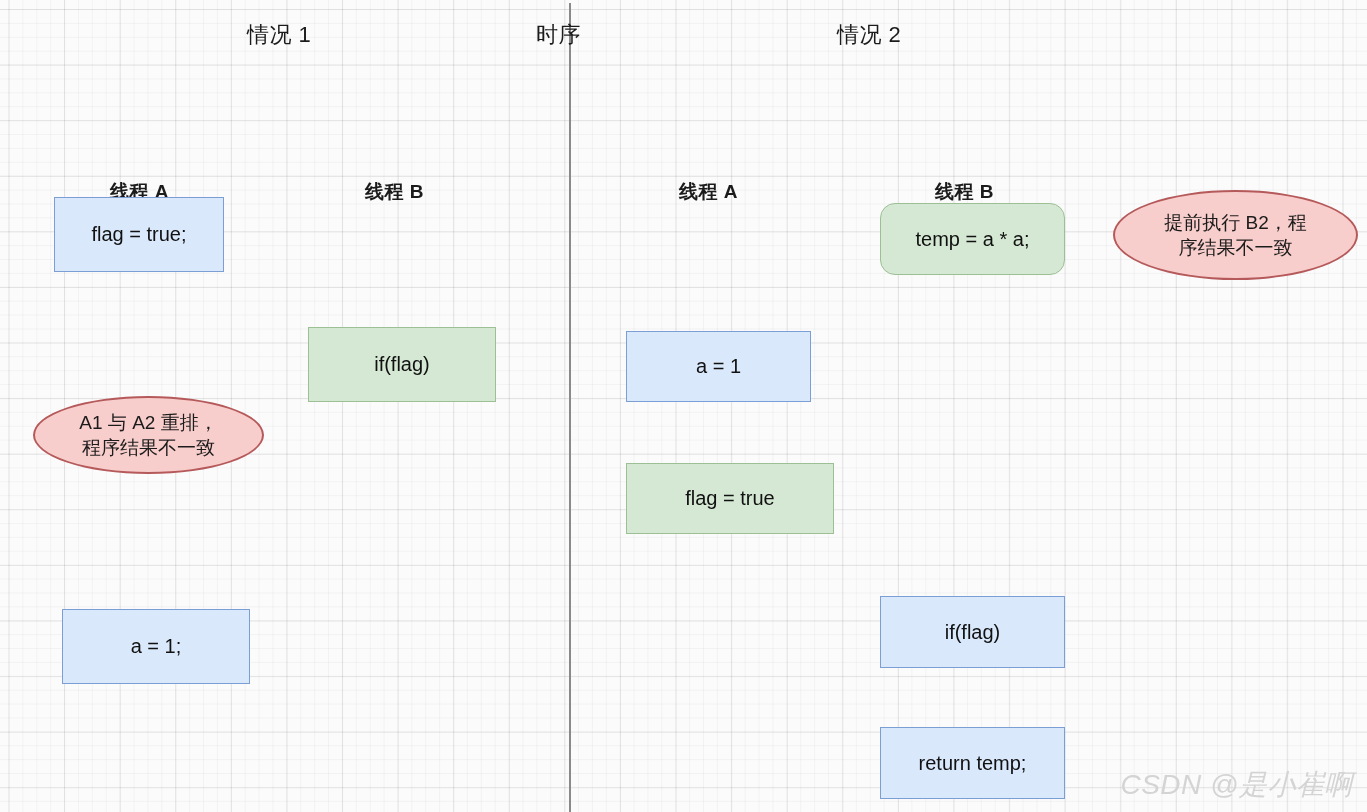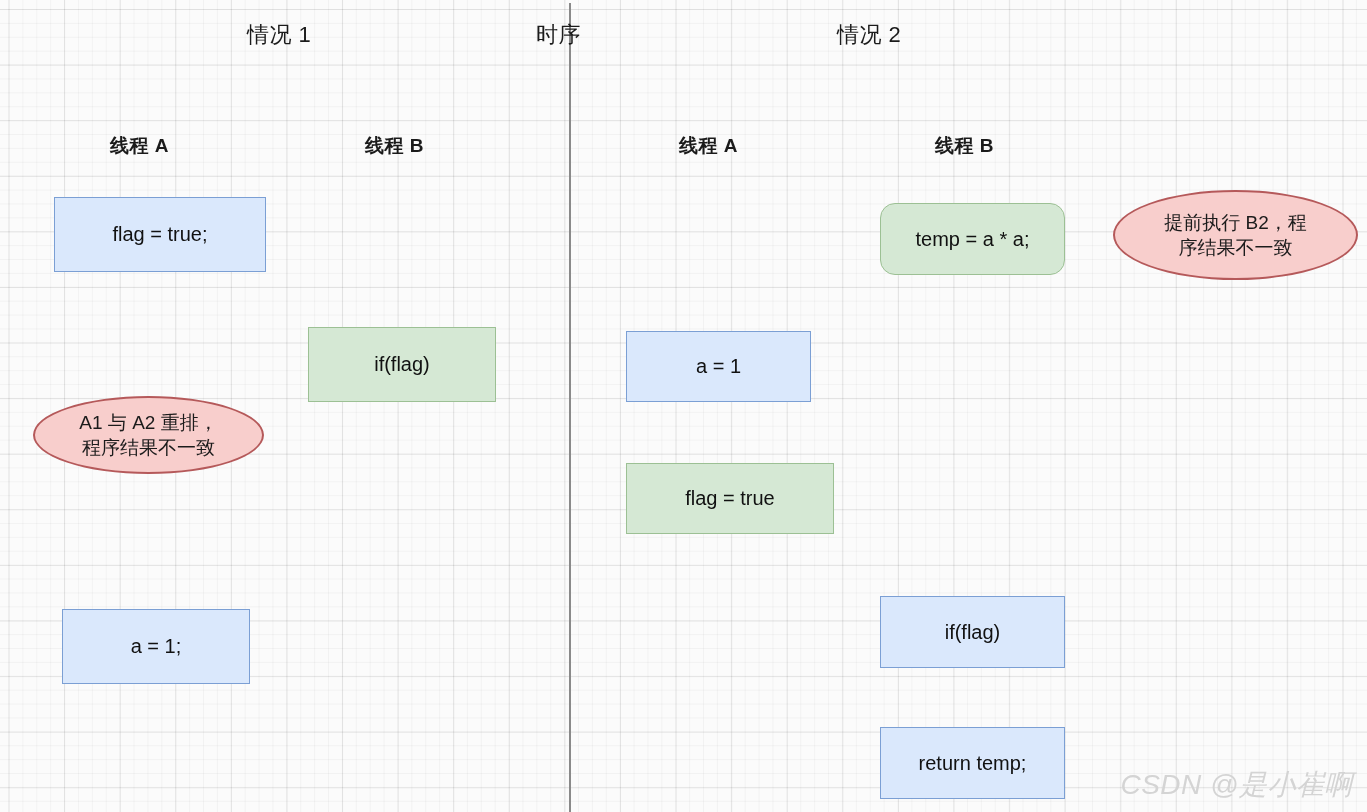--- a/index.html
+++ b/index.html
@@ -41,20 +41,21 @@
     letter-spacing:0.5px;
   }
 
   .collabel{
     position:absolute;
     font-size:19px;
     font-weight:bold;
     color:#1b1b1b;
     white-space:nowrap;
     letter-spacing:0.5px;
+    margin-top:46px;
   }
 
   .box{
     position:absolute;
     box-sizing:border-box;
     display:flex;
     align-items:center;
     justify-content:center;
     font-size:20px;
     color:#111111;
@@ -101,21 +102,21 @@
 
   <div class="hdr" style="left:247px;top:20px;">情况 1</div>
   <div class="hdr" style="left:508px;top:20px;margin-left:28px;">时序</div>
   <div class="hdr" style="left:837px;top:20px;">情况 2</div>
 
   <div class="collabel" style="left:110px;top:133px;">线程 A</div>
   <div class="collabel" style="left:365px;top:133px;">线程 B</div>
   <div class="collabel" style="left:679px;top:133px;">线程 A</div>
   <div class="collabel" style="left:935px;top:133px;">线程 B</div>
 
-  <div class="box blue" style="left:54px;top:197px;width:212px;height:75px;">
+  <div class="box blue" style="left:54px;top:197px;width:170px;height:75px;">
     <span>flag = true;</span>
   </div>
 
   <div class="box blue" style="left:62px;top:609px;width:188px;height:75px;">
     <span>a = 1;</span>
   </div>
 
   <div class="box green" style="left:308px;top:327px;width:188px;height:75px;">
     <span>if(flag)</span>
   </div>

